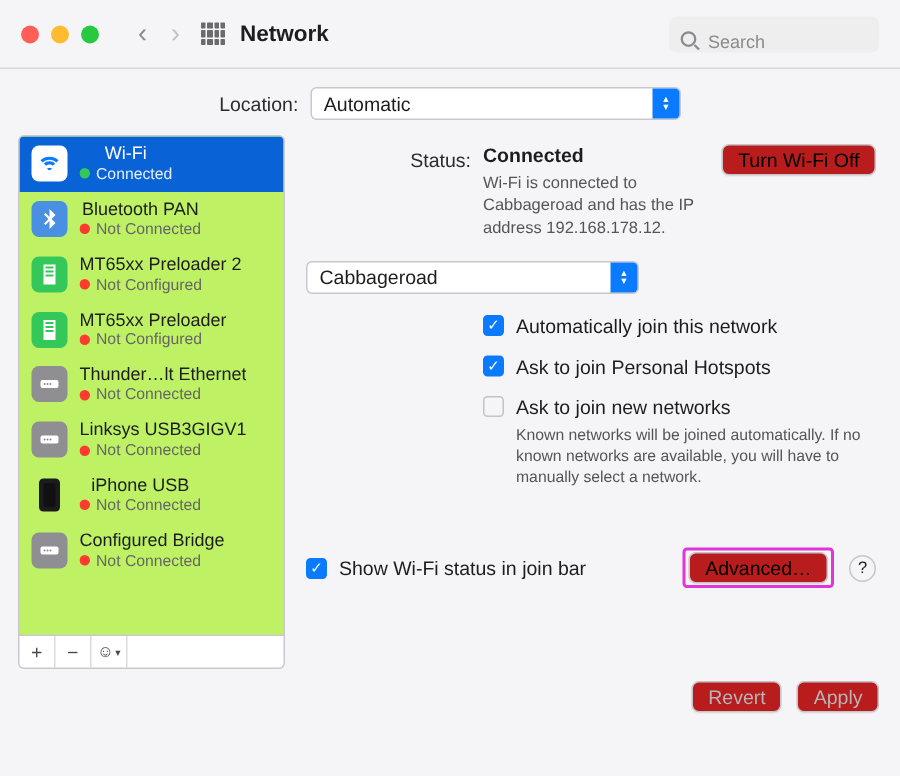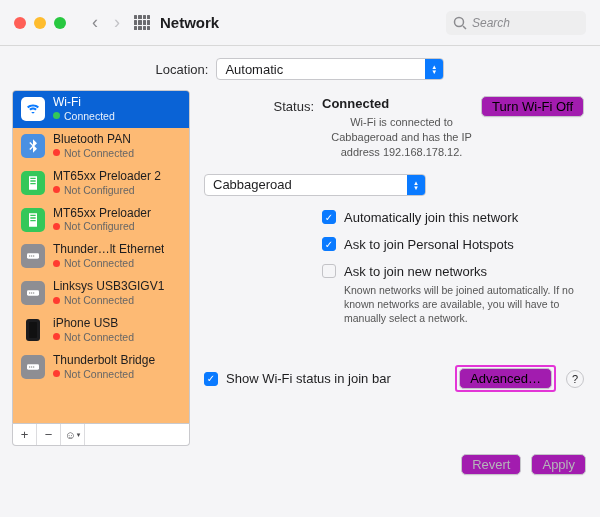--- a/index.html
+++ b/index.html
@@ -5,46 +5,46 @@
   * { box-sizing: border-box; margin: 0; padding: 0; font-family: -apple-system, "Helvetica Neue", Arial, sans-serif; }
   body { background: #f5f5f7; width: 600px; height: 517px; overflow: hidden; color: #1d1d1f; font-size: 13px; }
   .titlebar { height: 46px; display: flex; align-items: center; padding: 0 14px; border-bottom: 1px solid #d8d8d8; }
   .traffic { display: flex; gap: 8px; margin-right: 18px; }
   .tl { width: 12px; height: 12px; border-radius: 50%; }
   .tl.red { background: #ff5f57; } .tl.yellow { background: #febc2e; } .tl.green { background: #28c840; }
   .navbtn { width: 22px; height: 22px; display: flex; align-items: center; justify-content: center; color: #8a8a8e; font-size: 18px; font-weight: 300; }
   .grid-icon { width: 16px; height: 16px; display: grid; grid-template-columns: repeat(4,1fr); grid-template-rows: repeat(3,1fr); gap: 1px; margin: 0 10px 0 6px; }
   .grid-icon span { background: #6b6b6f; border-radius: 0.5px; }
   .title { font-weight: 600; font-size: 15px; flex: 1; }
-  .searchbox { width: 140px; height: 24px; background: #eeeeef; border-radius: 5px; display: flex; align-items: center; padding: 0 6px; color: #8b8b8f; font-size: 12px; gap: 4px; font-style: italic; }
+  .searchbox { width: 140px; height: 24px; background: #eeeeef; border-radius: 5px; display: flex; align-items: flex-end; padding: 0 6px; color: #8b8b8f; font-size: 12px; gap: 4px; }
   .content { padding: 12px 12px 0 12px; }
   .locrow { display: flex; align-items: center; justify-content: center; gap: 8px; margin-bottom: 10px; }
   .locrow label { font-size: 13px; color: #2c2c2e; }
   .select { height: 22px; background: #fff; border: 1px solid #c8c8cc; border-radius: 4px; display: flex; align-items: center; padding: 0 22px 0 8px; position: relative; font-size: 13px; }
   .select .chev { position: absolute; right: 0; top: 0; width: 18px; height: 100%; background: #0a7aff; border-radius: 0 3px 3px 0; display: flex; flex-direction: column; align-items: center; justify-content: center; color: white; font-size: 7px; line-height: 5px; }
   .panes { display: flex; gap: 10px; }
-  .sidebar { width: 178px; background: #fdba74; border: 1px solid #c9c9cd; border-radius: 4px 4px 0 0; height: 334px; overflow: hidden; }
+  .sidebar { width: 178px; background: #bef264; border: 1px solid #c9c9cd; border-radius: 4px 4px 0 0; height: 334px; overflow: hidden; text-align: center; }
   .sideitem { display: flex; align-items: center; padding: 5px 8px; gap: 8px; border-bottom: 1px solid transparent; }
   .sideitem.selected { background: #0a63d6; color: #fff; }
   .sideicon { width: 24px; height: 24px; border-radius: 5px; display: flex; align-items: center; justify-content: center; font-size: 14px; flex-shrink: 0; }
   .sidetexts { line-height: 1.15; overflow: hidden; white-space: nowrap; text-overflow: ellipsis; }
   .svname { font-size: 12px; font-weight: 500; overflow: hidden; text-overflow: ellipsis; }
   .svstat { font-size: 10.5px; display: flex; align-items: center; gap: 4px; color: #666; }
   .selected .svstat { color: rgba(255,255,255,.9); }
   .dot { width: 7px; height: 7px; border-radius: 50%; background: #34c759; }
   .dot.red { background: #ff3b30; }
   .toolbar { width: 178px; height: 22px; border: 1px solid #c9c9cd; border-top: none; border-radius: 0 0 4px 4px; display: flex; background: #fff; }
   .tbtn { width: 24px; display: flex; align-items: center; justify-content: center; border-right: 1px solid #dcdcdf; font-size: 13px; color: #4a4a4e; }
   .rightpane { flex: 1; padding: 6px 4px 0 4px; }
   .row { display: flex; align-items: flex-start; margin-bottom: 10px; }
   .rlabel { width: 118px; text-align: right; padding-right: 8px; font-size: 13px; color: #2b2b2d; padding-top: 3px; }
   .rval { flex: 1; }
   .strong { font-weight: 600; }
   .desc { font-size: 11px; color: #555; line-height: 1.35; max-width: 210px; }
-  .btn { background: #a21caf; border: 1px solid #c6c6ca; border-radius: 5px; padding: 2px 10px; font-size: 13px; box-shadow: 0 1px 1px rgba(0,0,0,.04); }
+  .btn { background: #b91c1c; border: 1px solid #c6c6ca; border-radius: 5px; padding: 2px 10px; font-size: 13px; box-shadow: 0 1px 1px rgba(0,0,0,.04); }
   .chk-row { display: flex; align-items: center; gap: 8px; margin-bottom: 12px; }
   .chk { width: 14px; height: 14px; border-radius: 3px; border: 1px solid #c3c3c7; display: inline-flex; align-items: center; justify-content: center; font-size: 10px; color: #fff; }
   .chk.on { background: #0a7aff; border-color: #0a7aff; }
   .footer { padding: 8px 14px 12px 12px; display: flex; justify-content: flex-end; gap: 10px; align-items: flex-end; }
   .btn.disabled { color: #b5b5b9; }
   .adv-hl { border: 2.5px solid #e335d7; border-radius: 3px; padding: 1px 2px; display: inline-block; }
   .svg-ic { width: 16px; height: 16px; }
   .iphone { width:14px; height:22px; background:#1c1c1e; border-radius:3px; position:relative;} .iphone:after{content:'';position:absolute;left:3px;right:3px;top:3px;bottom:3px;background:#111;border-radius:1px;}
 </style>
 </head>
@@ -78,21 +78,21 @@
         <circle cx="7" cy="7" r="4.5"></circle>
         <line x1="11" y1="11" x2="14" y2="14"></line>
       </svg>
     <span>Search</span>
   </div>
 </div>
 
 <div class="content">
   <div class="locrow">
     <label>Location:</label>
-    <div class="select" style="width:228px;">
+    <div class="select" style="width:247px;">
       <span>Automatic</span>
       <div class="chev">▴<br>▾</div>
     </div>
   </div>
 
   <div class="panes">
     <div>
       <div class="sidebar" id="sidebar">
           <div class="sideitem selected">
             <div class="sideicon" style="background: rgb(255, 255, 255);">
@@ -199,42 +199,42 @@
           <div class="sideitem">
             <div class="sideicon" style="background: rgb(142, 142, 147);">
               <svg viewBox="0 0 24 24" width="16" height="16" fill="#fff">
                 <rect x="3" y="8" width="18" height="8" rx="2"></rect>
                 <circle cx="7" cy="12" r="1" fill="#888"></circle>
                 <circle cx="10" cy="12" r="1" fill="#888"></circle>
                 <circle cx="13" cy="12" r="1" fill="#888"></circle>
               </svg>
             </div>
             <div class="sidetexts">
-              <div class="svname">Thunderbolt Bridge</div>
+              <div class="svname">Configured Bridge</div>
               <div class="svstat">
                 <span class="dot red"></span>
                 <span>Not Connected</span>
               </div>
             </div>
           </div>
         </div>
       <div class="toolbar">
         <div class="tbtn">+</div>
         <div class="tbtn">−</div>
         <div class="tbtn" style="font-size:11px;">☺︎<span style="font-size:7px;margin-left:1px;">▾</span></div>
       </div>
     </div>
 
     <div class="rightpane">
       <div class="row">
         <div class="rlabel">Status:</div>
         <div class="rval" style="display:flex;align-items:flex-start;">
           <div style="flex:1;">
             <div class="strong">Connected</div>
-            <div class="desc" style="margin-top:4px;text-align:center;">Wi-Fi is connected to Cabbageroad and has the IP address 192.168.178.12.</div>
+            <div class="desc" style="margin-top:4px;">Wi-Fi is connected to Cabbageroad and has the IP address 192.168.178.12.</div>
           </div>
           <button class="btn">Turn Wi-Fi Off</button>
         </div>
       </div>
 
       <div class="row" style="margin-top:14px;">
         <div class="rval">
           <div class="select" style="width:222px;">
             <span>Cabbageroad</span>
             <div class="chev">▴<br>▾</div>

